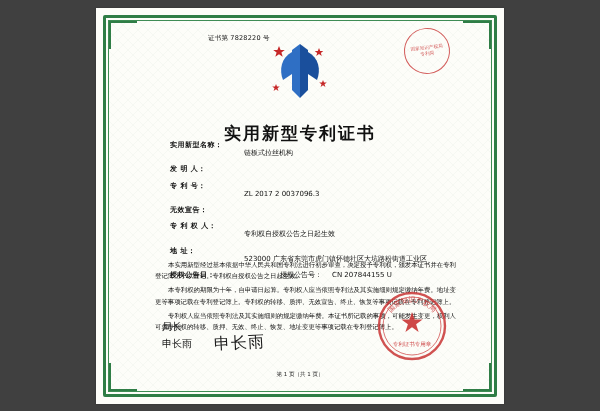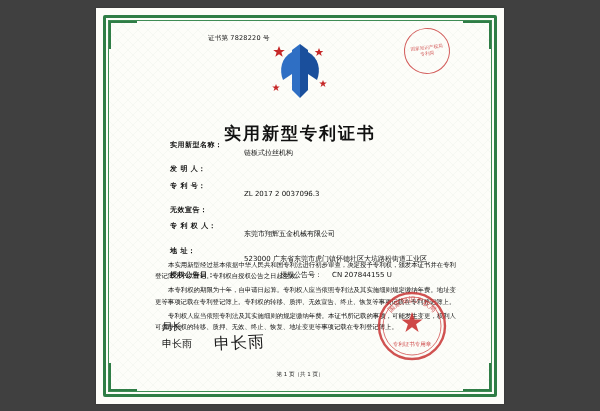--- a/index.html
+++ b/index.html
@@ -265,21 +265,21 @@
         </div>
         <div class="row">
           <div class="lbl">专 利 号：</div>
           <div class="val">ZL 2017 2 0037096.3</div>
         </div>
         <div class="row">
           <div class="lbl">无效宣告：</div>
         </div>
         <div class="row">
           <div class="lbl">专 利 权 人：</div>
-          <div class="val">东莞市翔辉五金机械有限公司</div>
+          <div class="val">专利权自授权公告之日起生效</div>
         </div>
         <div class="row">
           <div class="lbl">地 址：</div>
           <div class="val">523000 广东省东莞市虎门镇怀德社区大坑路粉街道工业区</div>
         </div>
         <div class="row two-col">
           <div class="lbl">授权公告日：</div>
           <div class="lbl2">授权公告号：</div>
           <div class="val2">CN 207844155 U</div>
         </div>

